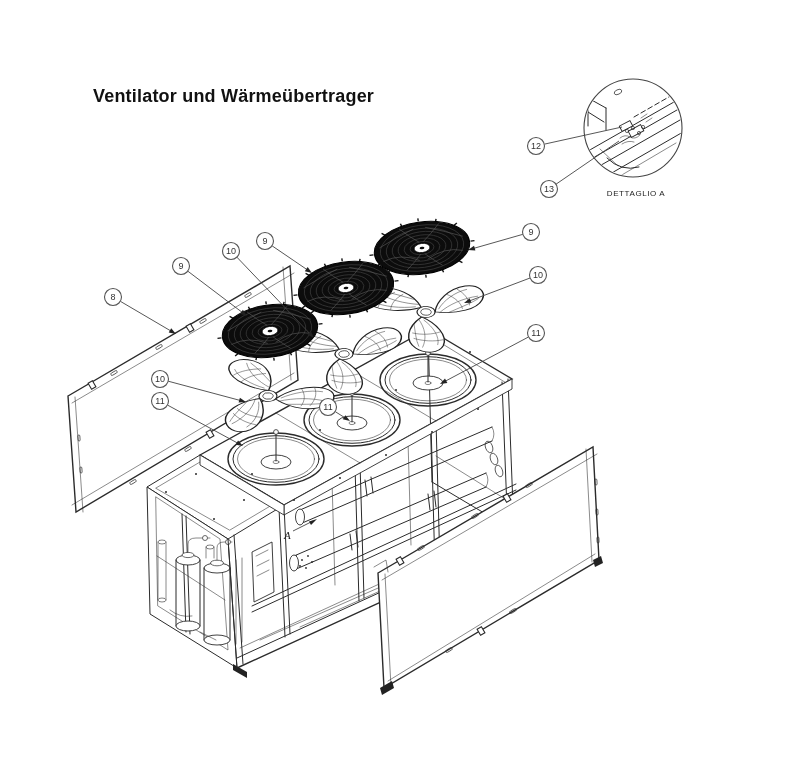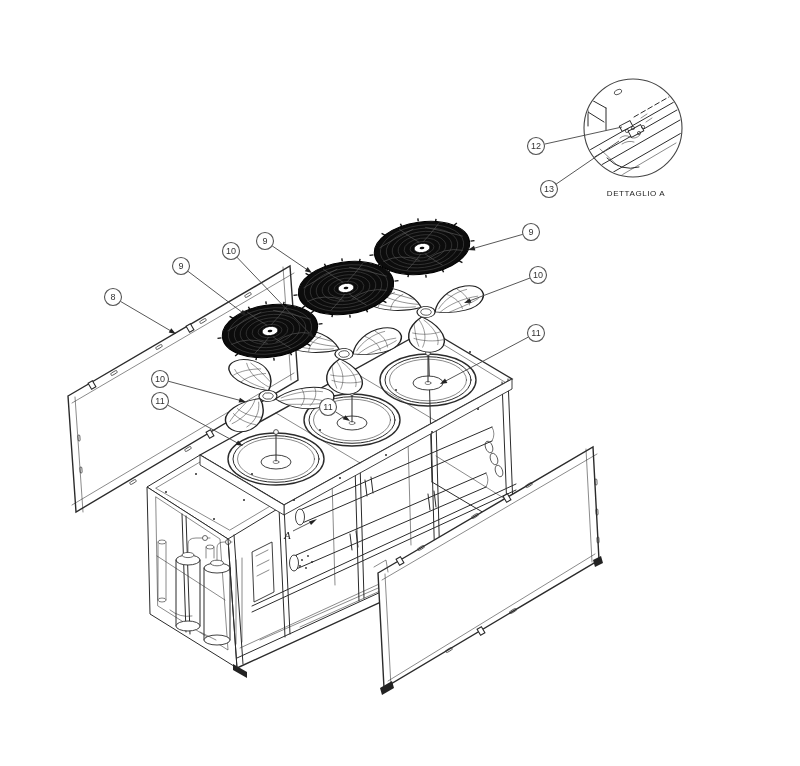--- a/index.html
+++ b/index.html
@@ -22,20 +22,21 @@
   .bl{fill:#fff;stroke:#222;stroke-width:1.5;stroke-linejoin:round;}
   .lat{fill:none;stroke:#333;stroke-width:.6;}
   .garc{fill:none;stroke:#5a5a5a;stroke-width:.6;}
   .gring{fill:none;stroke:#3d3d3d;stroke-width:.7;}
   .tick{stroke:#111;stroke-width:1.4;}
 </style>
 </head>
 <body>
 
 <div class="stage">
+  <div class="title">Ventilator und Wärmeübertrager</div>
 
   <svg width="800" height="766" viewBox="0 0 800 766">
     <defs>
       <clipPath id="dclip">
           <circle cx="633" cy="128" r="48"></circle>
         </clipPath>
 
       <g id="guard">
         <line class="tick" x1="49" y1="0" x2="53" y2="0"></line>
           <line class="tick" x1="-49" y1="0" x2="-53" y2="0"></line>

